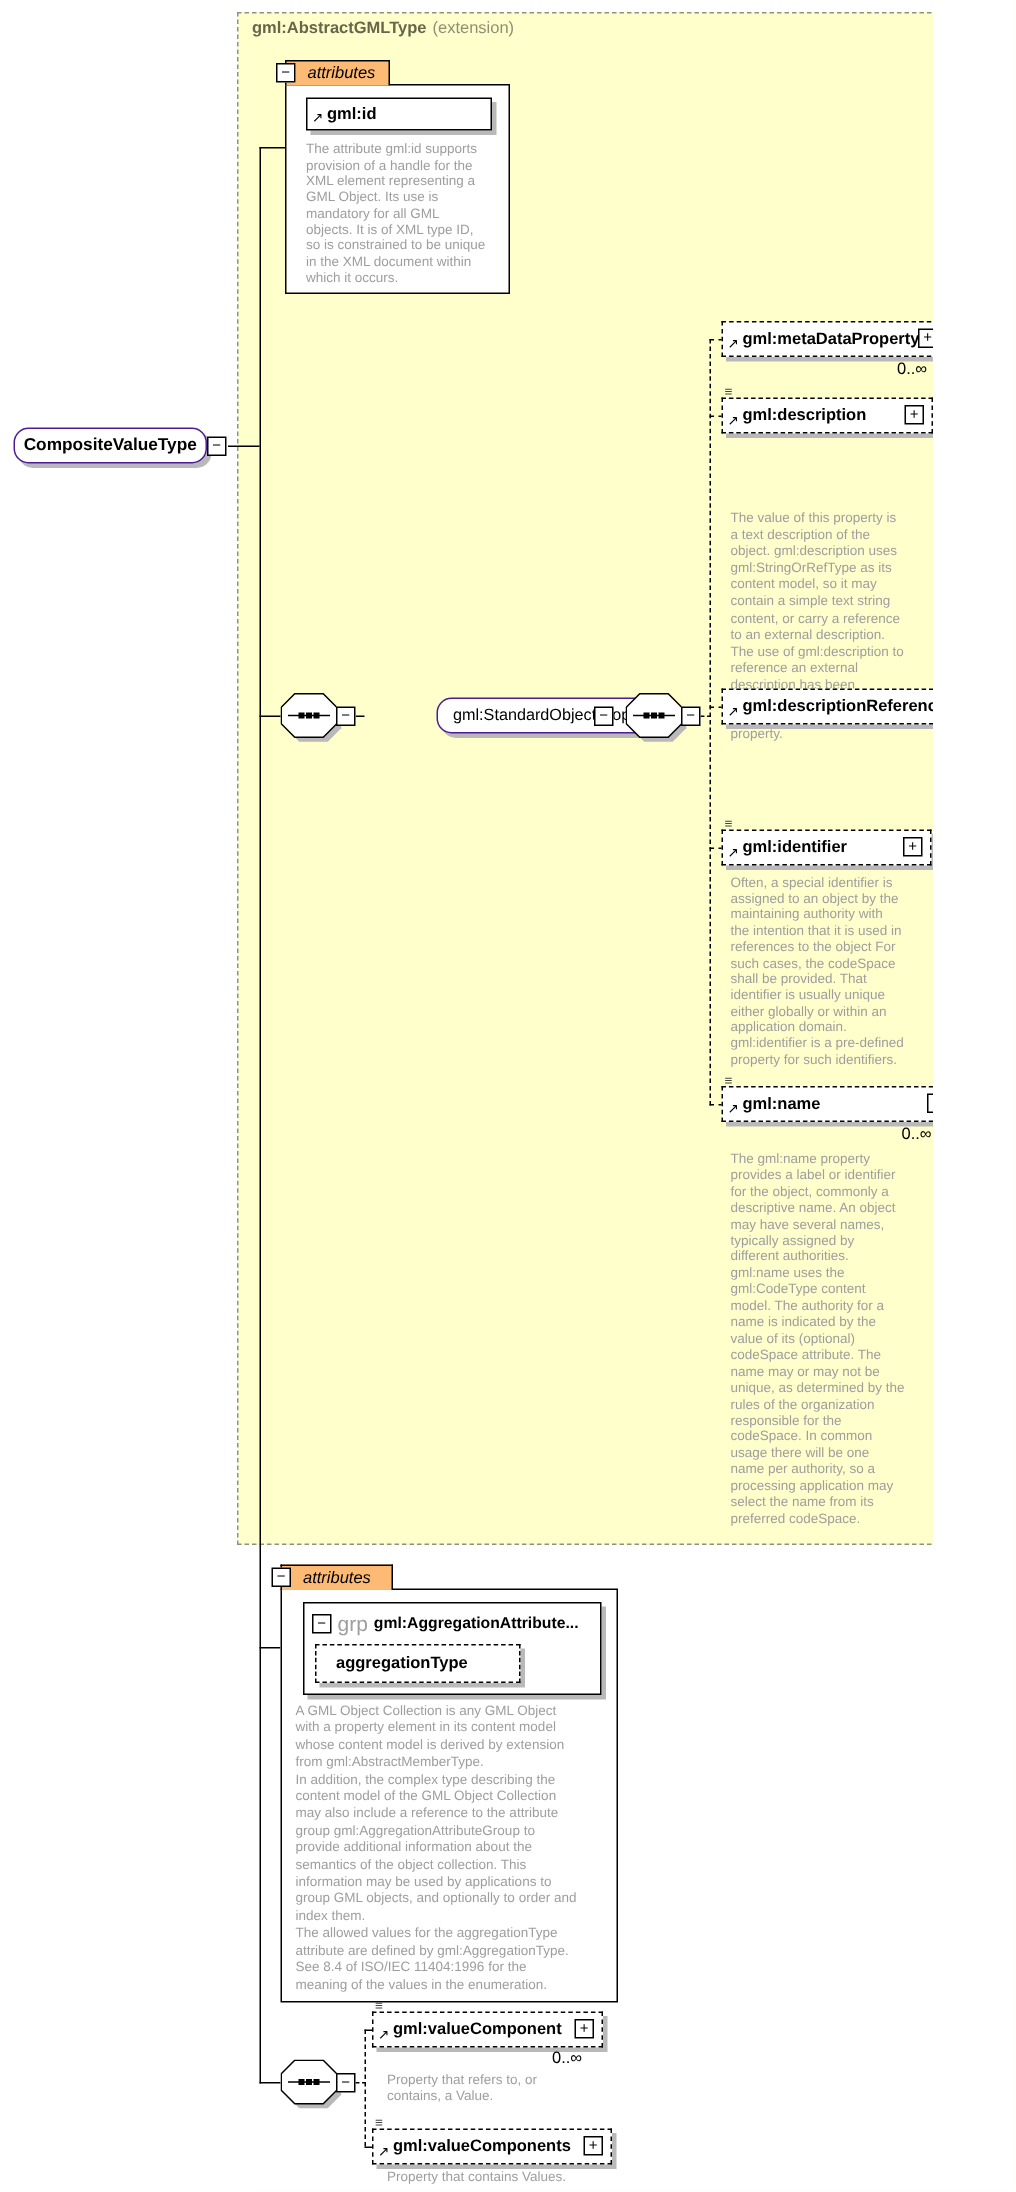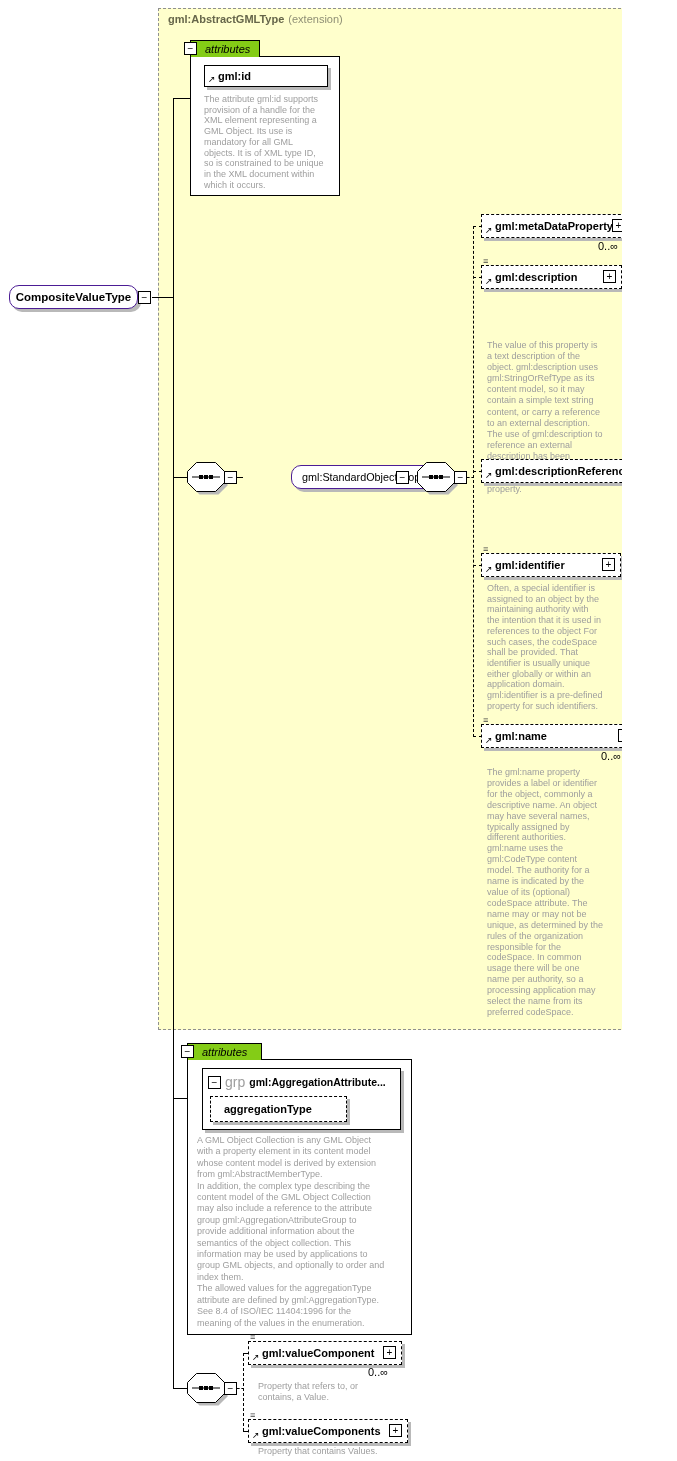--- a/index.html
+++ b/index.html
@@ -32,21 +32,21 @@
   
   .type{position:absolute;background:#fff;border:1px solid #4c1d95;border-radius:10px;
         box-shadow:3px 3px 0 #b9b9b9;box-sizing:border-box;display:flex;align-items:center;
         white-space:nowrap;z-index:3;}
 
   
   .tgl{position:absolute;width:13px;height:13px;background:#fff;border:1px solid #000;box-sizing:border-box;
        font-size:10px;line-height:11px;text-align:center;z-index:6;}
 
   
-  .tab{position:absolute;background:#84cc16;border:1px solid #000;border-bottom:none;box-sizing:border-box;
+  .tab{position:absolute;background:#fdba74;border:1px solid #000;border-bottom:none;box-sizing:border-box;
        font-style:italic;font-size:11px;display:flex;align-items:center;padding-left:14px;z-index:5;}
   .panel{position:absolute;background:#fff;border:1px solid #000;box-sizing:border-box;z-index:3;}
   .grpbox{position:absolute;background:#fff;border:1px solid #000;box-shadow:3px 3px 0 #b9b9b9;
           box-sizing:border-box;z-index:4;}
   .grphead{display:flex;align-items:center;padding:5px 0 0 5px;font-size:10.5px;white-space:nowrap;}
   .grphead .tglin{position:static;display:inline-block;width:13px;height:13px;background:#fff;border:1px solid #000;
           box-sizing:border-box;font-size:10px;line-height:11px;text-align:center;margin-right:4px;}
   .grpkind{color:#9e9e9e;margin-right:4px;font-size:14px;}
   .grpname{font-weight:bold;}
 

